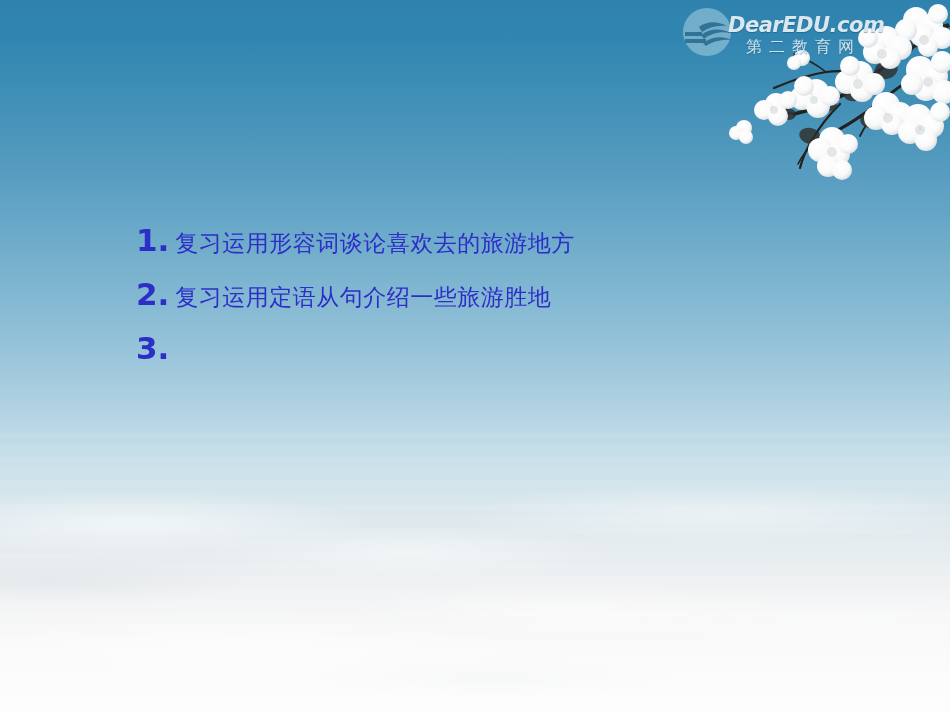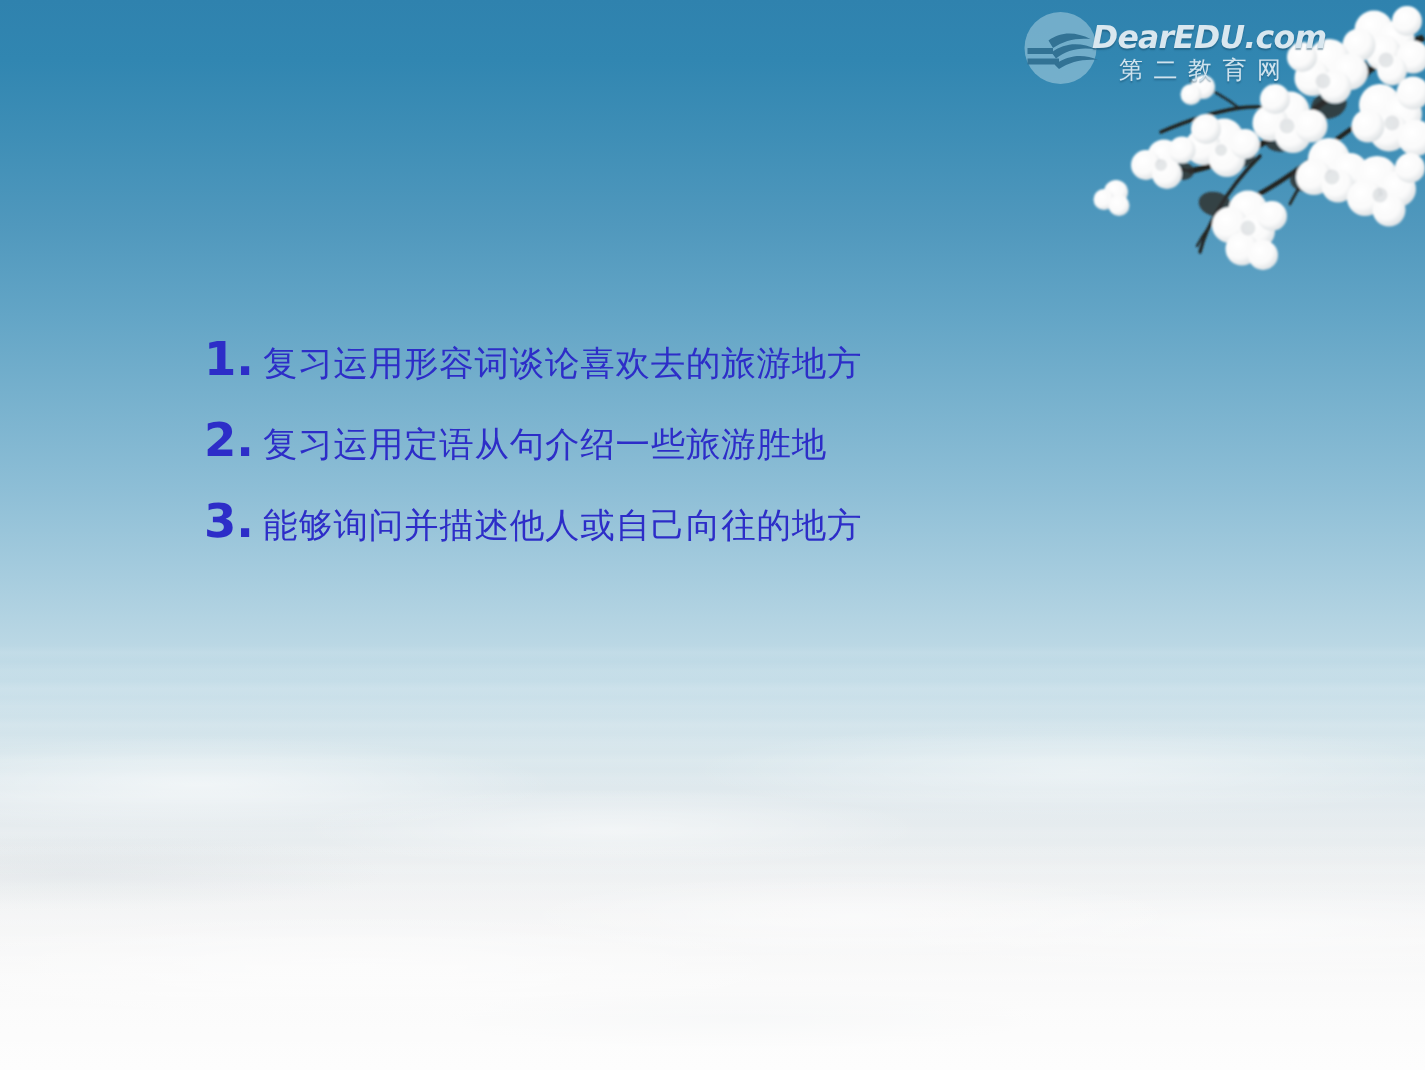--- a/index.html
+++ b/index.html
@@ -308,17 +308,16 @@
     <div class="obj-line">
       <span class="obj-num">1.</span>
       <span class="obj-text">复习运用形容词谈论喜欢去的旅游地方</span>
     </div>
     <div class="obj-line">
       <span class="obj-num">2.</span>
       <span class="obj-text">复习运用定语从句介绍一些旅游胜地</span>
     </div>
     <div class="obj-line">
       <span class="obj-num">3.</span>
-      <span class="obj-text">能够询问并描述他人或自己向往的地方</span>
     </div>
   </div>
 
 </div>
 
 </body></html>

